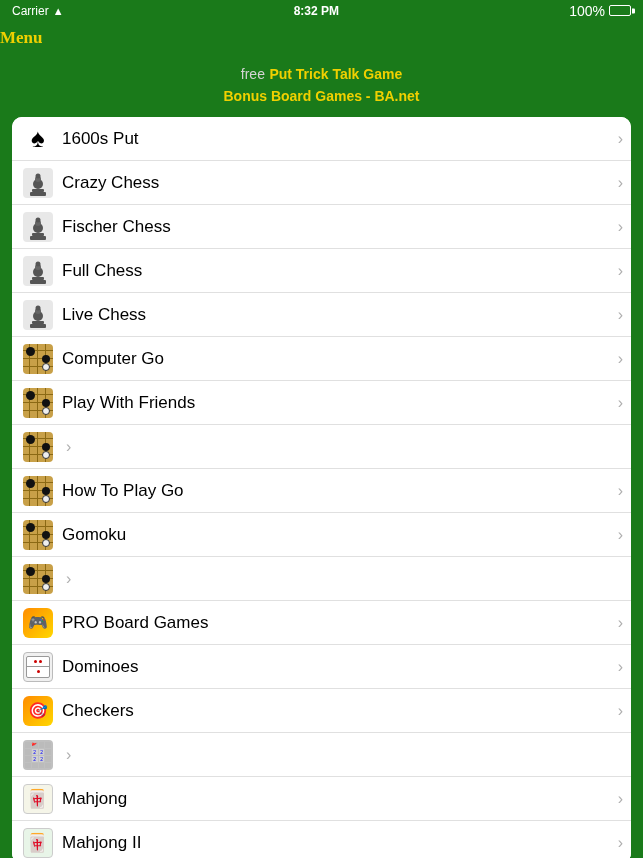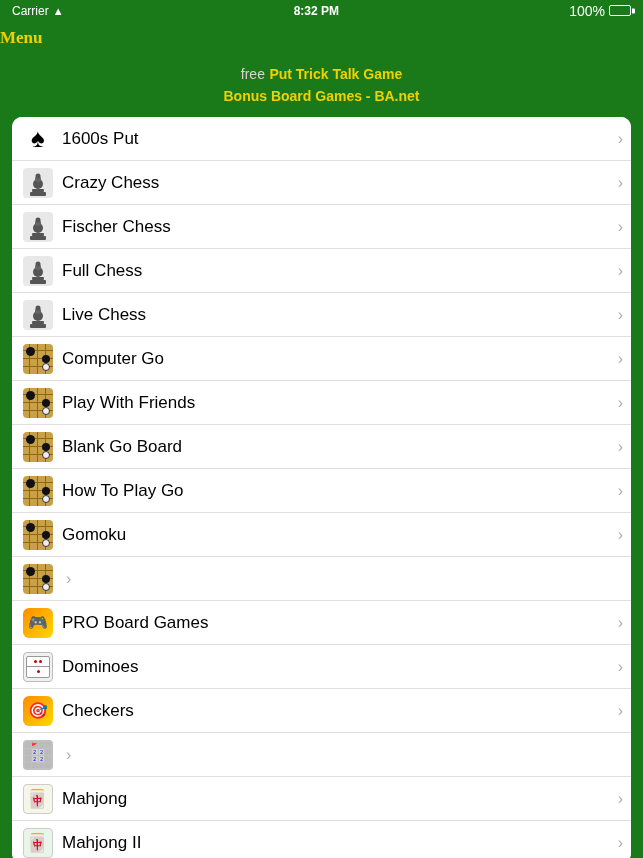--- a/index.html
+++ b/index.html
@@ -326,21 +326,20 @@
       <div style="position:absolute;top:14px;left:0;right:0;height:1px;background:#8B6914;"></div>
       <div style="position:absolute;top:22px;left:0;right:0;height:1px;background:#8B6914;"></div>
       <div style="position:absolute;left:6px;top:0;bottom:0;width:1px;background:#8B6914;"></div>
       <div style="position:absolute;left:14px;top:0;bottom:0;width:1px;background:#8B6914;"></div>
       <div style="position:absolute;left:22px;top:0;bottom:0;width:1px;background:#8B6914;"></div>
       <div style="position:absolute;top:3px;left:3px;width:9px;height:9px;background:#111;border-radius:50%;"></div>
       <div style="position:absolute;top:19px;left:19px;width:8px;height:8px;background:#eee;border-radius:50%;border:1px solid #333;"></div>
       <div style="position:absolute;top:11px;left:19px;width:8px;height:8px;background:#111;border-radius:50%;"></div>
     </div>
       </div>
-      <span class="item-label">Blank Go Board</span>
       <span class="item-chevron">›</span>
     </div>
     <div class="list-item">
       <div class="item-icon">
         <div style="width:30px;height:30px;background:#c8a048;border-radius:4px;position:relative;overflow:hidden;">
       <div style="position:absolute;top:6px;left:0;right:0;height:1px;background:#8B6914;"></div>
       <div style="position:absolute;top:14px;left:0;right:0;height:1px;background:#8B6914;"></div>
       <div style="position:absolute;top:22px;left:0;right:0;height:1px;background:#8B6914;"></div>
       <div style="position:absolute;left:6px;top:0;bottom:0;width:1px;background:#8B6914;"></div>
       <div style="position:absolute;left:14px;top:0;bottom:0;width:1px;background:#8B6914;"></div>

